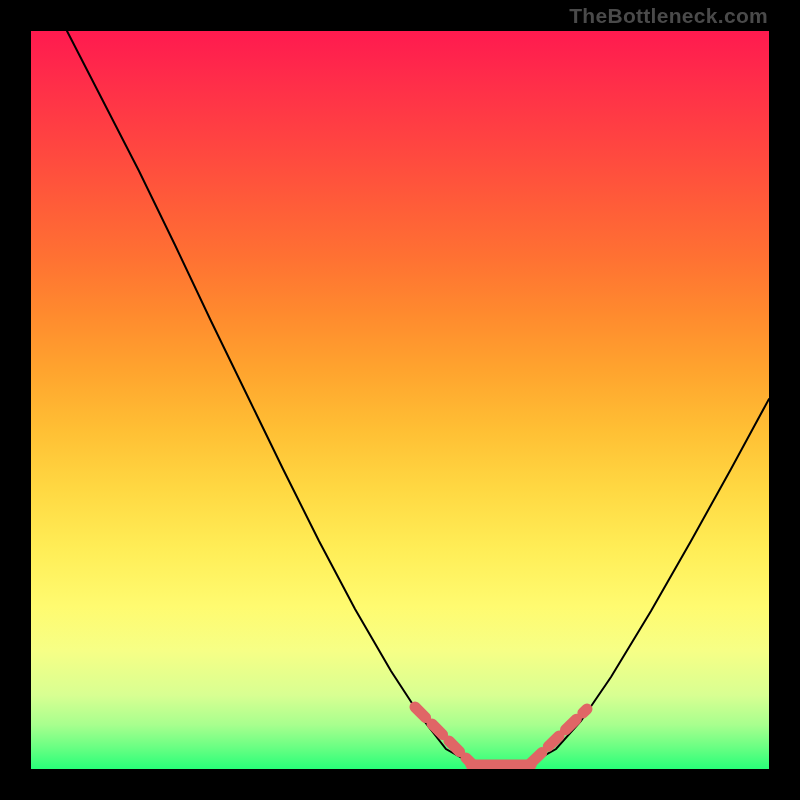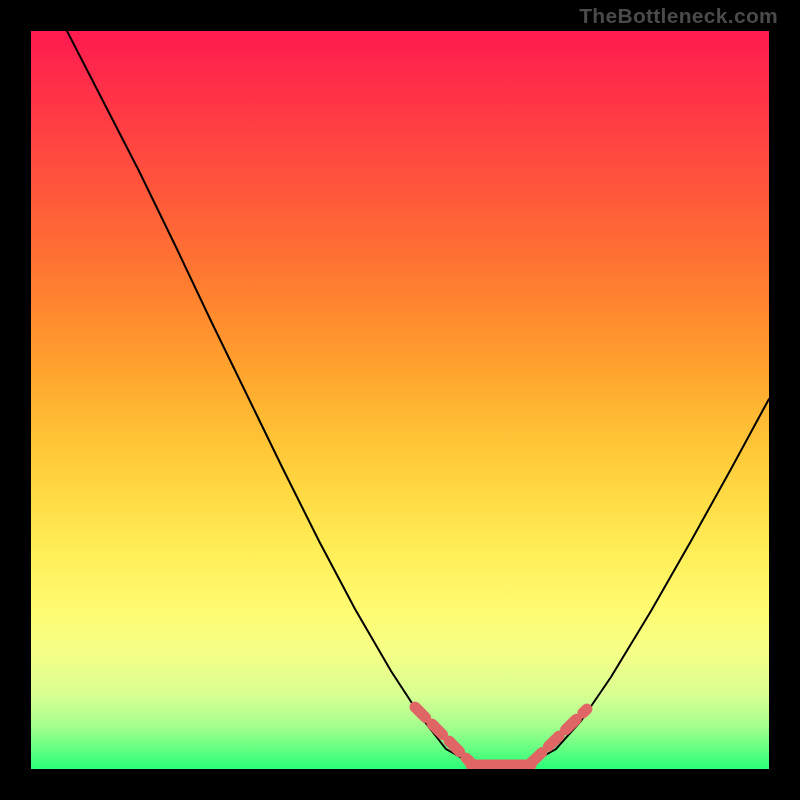--- a/index.html
+++ b/index.html
@@ -1,18 +1,18 @@
 <!DOCTYPE html>
 <html><head>
 <meta charset="utf-8">
 <style>
   * { margin: 0; padding: 0; box-sizing: border-box; }
   body { width: 800px; height: 800px; background: #000; position: relative; font-family: Arial, sans-serif; }
   .outer { width: 800px; height: 800px; background: #000; position: relative; }
-  .watermark { position: absolute; top: 4px; right: 22px; color: #4a4a4a; font-size: 21px; font-weight: bold; letter-spacing: 0.3px; }
+  .watermark { position: absolute; top: 4px; right: 32px; color: #4a4a4a; font-size: 21px; font-weight: bold; letter-spacing: 0.3px; }
   .plot-area { position: absolute; left: 31px; top: 31px; width: 738px; height: 738px; overflow: hidden; }
   .gradient-bg { position: absolute; left: 0; top: 0; width: 100%; height: 100%;
     background: linear-gradient(to bottom,
       #ff1a4f 0%,
       #ff2b4a 6%,
       #ff4142 14%,
       #ff583a 22%,
       #ff6f33 30%,
       #ff892e 38%,
       #ffa42e 46%,

